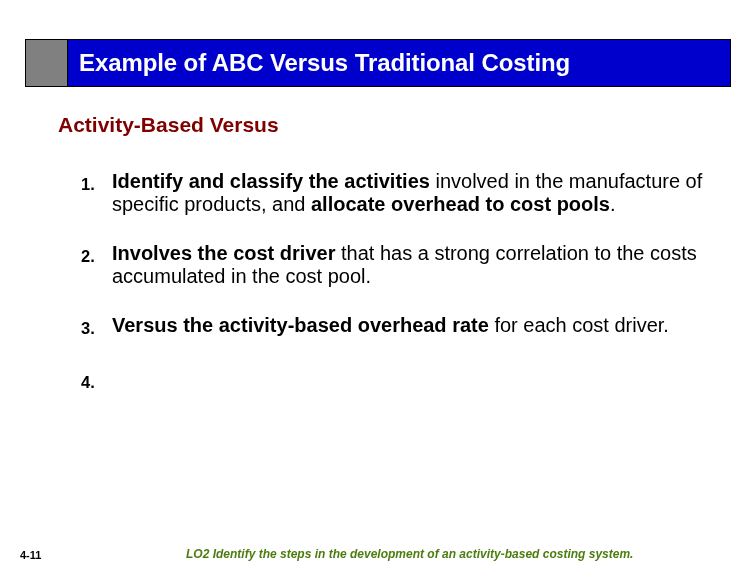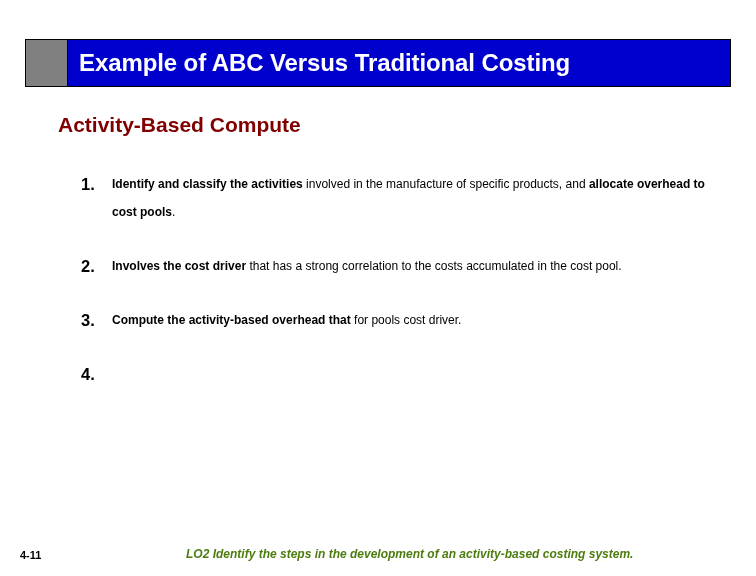--- a/index.html
+++ b/index.html
@@ -93,22 +93,22 @@
     width: 31px;
     margin-left: 81px;
     font-size: 16.5px;
     font-weight: bold;
     line-height: 28px;
     color: #000000;
   }
   .step-text {
     flex: 1 1 auto;
     max-width: 600px;
-    font-size: 12px;
-    line-height: 28px;
+    font-size: 20px;
+    line-height: 23px;
     color: #000000;
   }
   .step-text b { font-weight: bold; }
 
   
   .footer {
     position: absolute;
     left: 0;
     bottom: 9px;
     width: 756px;
@@ -138,35 +138,35 @@
 
 <div class="title-banner">
   <div class="title-swatch"></div>
   <div class="title-bar">
     <span class="title-text">Example of ABC Versus Traditional Costing</span>
   </div>
 </div>
 
 <div class="body-area">
 
-  <div class="section-heading">Activity-Based Compute</div>
+  <div class="section-heading">Activity-Based Versus</div>
 
 
   <ol class="steps" id="steps-list">
       <li class="step">
         <span class="step-num">1.</span>
         <span class="step-text"><b>Identify and classify the activities</b><span> involved in the manufacture of specific products, and </span><b>allocate overhead to cost pools</b><span>.</span></span>
       </li>
       <li class="step">
         <span class="step-num">2.</span>
         <span class="step-text"><b>Involves the cost driver</b><span> that has a strong correlation to the costs accumulated in the cost pool.</span></span>
       </li>
       <li class="step">
         <span class="step-num">3.</span>
-        <span class="step-text"><b>Compute the activity-based overhead that</b><span> for pools cost driver.</span></span>
+        <span class="step-text"><b>Versus the activity-based overhead rate</b><span> for each cost driver.</span></span>
       </li>
       <li class="step">
         <span class="step-num">4.</span>
       </li>
     </ol>
 </div>
 
 <div class="footer">
   <span class="page-number">4-11</span>
   <span class="lo-note">LO2  Identify the steps in the development of an activity-based costing system.</span>

